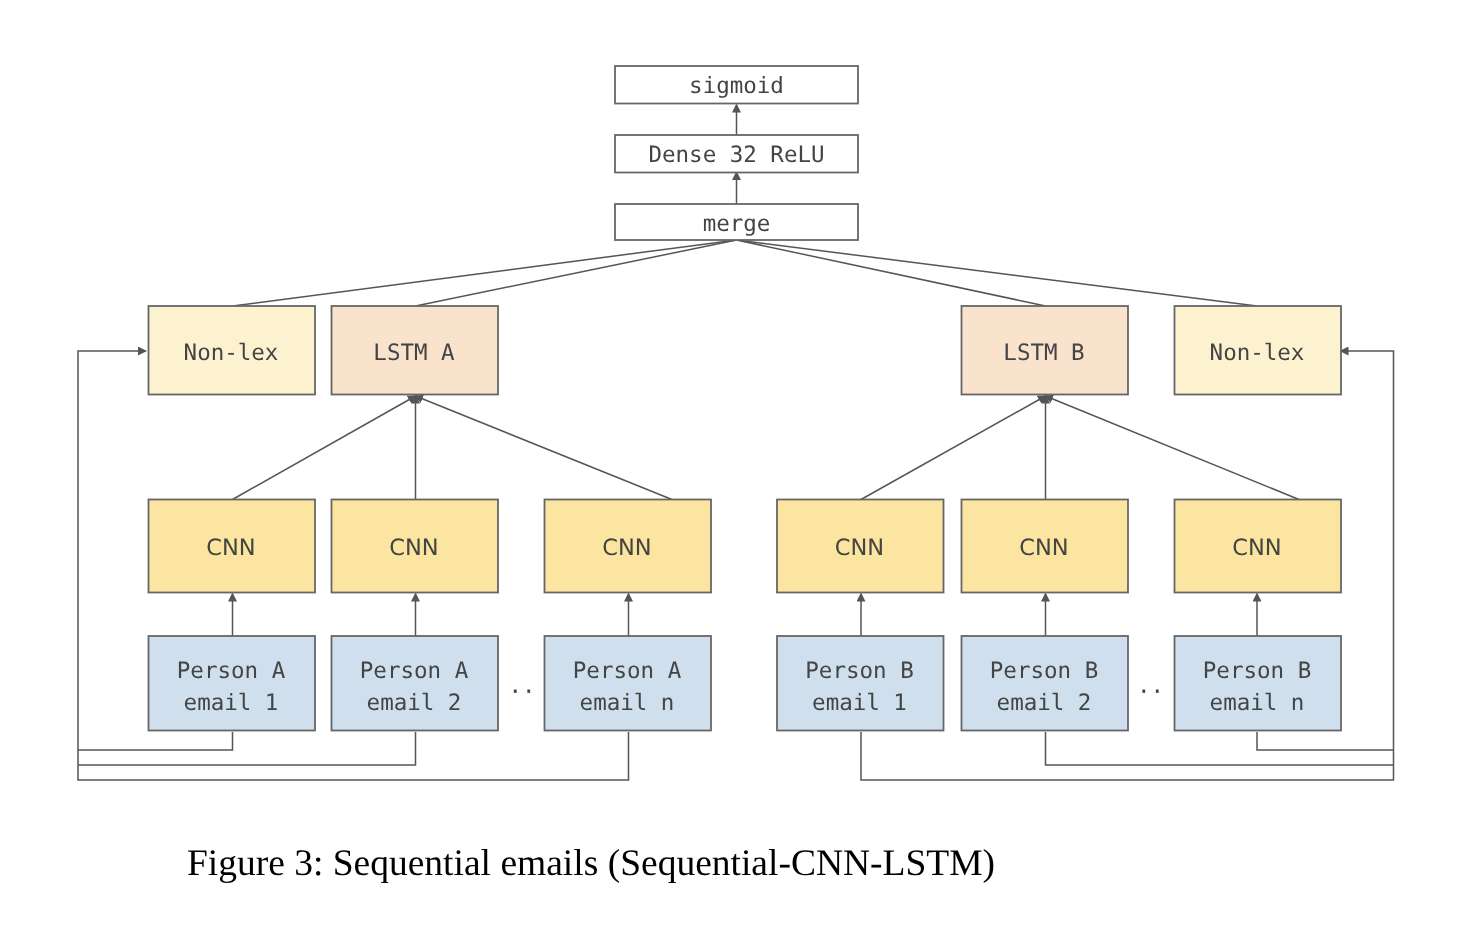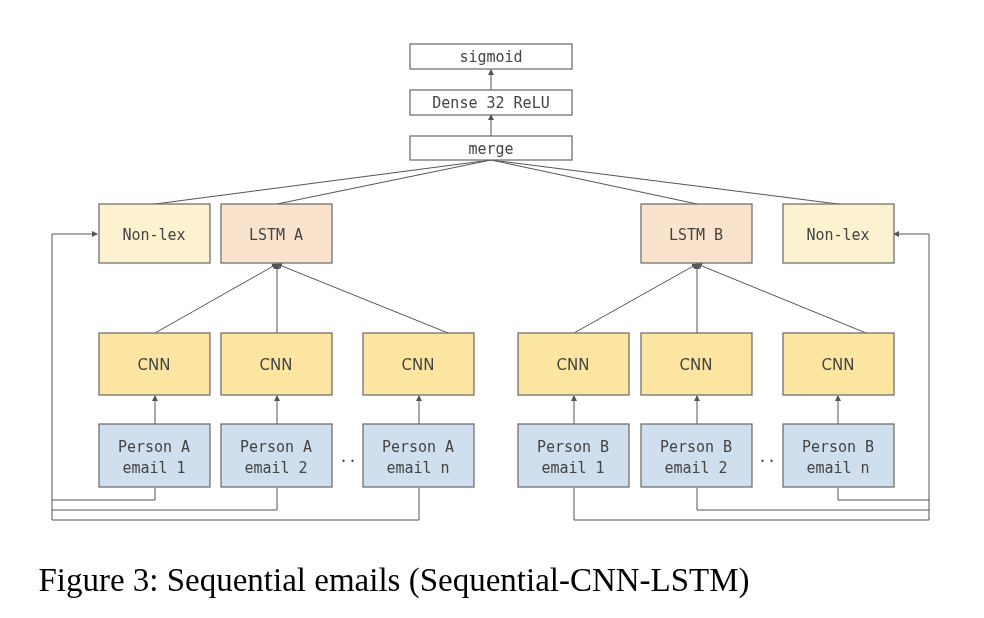--- a/index.html
+++ b/index.html
@@ -3,21 +3,21 @@
 <meta charset="utf-8">
 <style>
   html,body{margin:0;padding:0;background:#ffffff;}
   body{width:984px;height:618px;position:relative;overflow:hidden;}
   svg{position:absolute;left:0;top:0;}
   .box{stroke:#666;stroke-width:1.2;}
   .mono{font-family:"DejaVu Sans Mono","Liberation Mono",monospace;font-size:15px;fill:#444;}
   .sans{font-family:"DejaVu Sans","Liberation Sans",sans-serif;font-size:15px;fill:#444;}
   .edge{stroke:#555;stroke-width:1;fill:none;}
   .caption{position:absolute;left:0;width:788px;top:562px;text-align:center;
-    font-family:"Liberation Serif","DejaVu Serif",serif;font-size:33px;color:#000;}
+    font-family:"Liberation Serif","DejaVu Serif",serif;font-size:25px;color:#000;}
 </style>
 </head>
 <body>
 
 <svg width="984" height="560">
   <defs>
     <marker id="arr" markerWidth="6" markerHeight="6" refX="5" refY="3" orient="auto">
       <path d="M0,0 L6,3 L0,6 z" fill="#555"></path>
     </marker>
   </defs>

